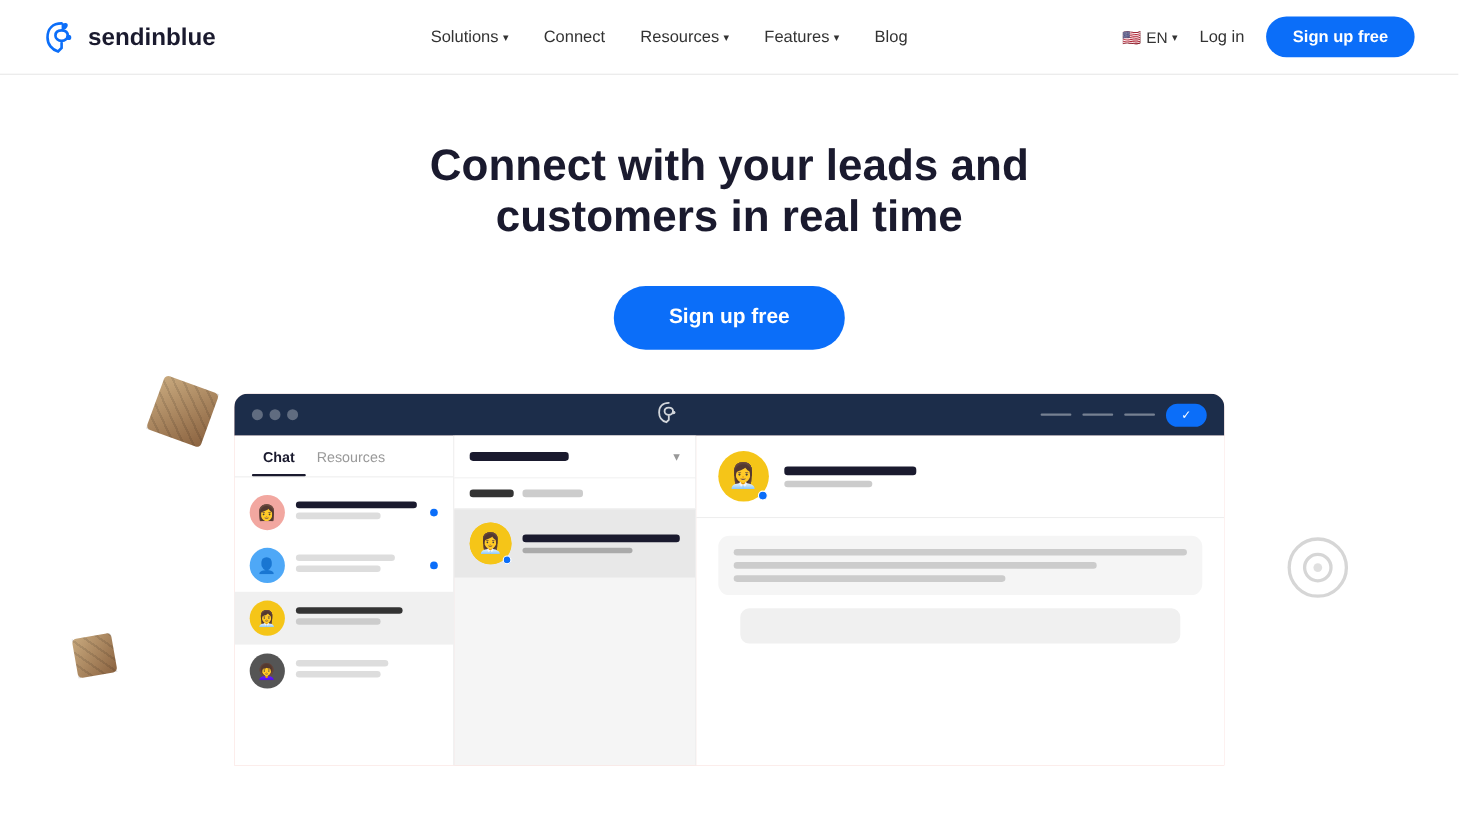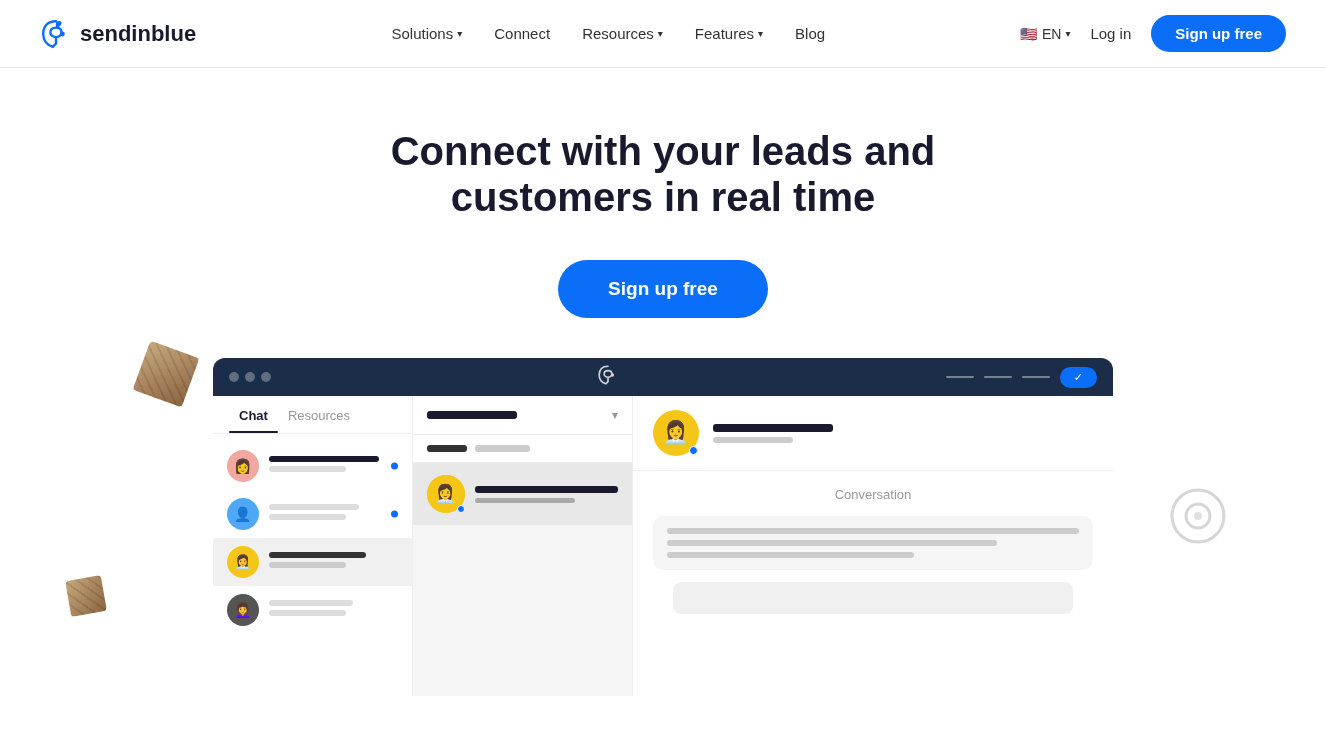--- a/index.html
+++ b/index.html
@@ -391,21 +391,20 @@
             <div class="right-avatar">
               👩‍💼
               <div class="right-dot"></div>
             </div>
             <div class="right-name-lines">
               <div class="right-line1"></div>
               <div class="right-line2"></div>
             </div>
           </div>
           <div class="conv-area">
-            <div class="conv-label">Conversation</div>
             <div class="conv-bubble">
               <div class="bubble-line w100"></div>
               <div class="bubble-line w80"></div>
               <div class="bubble-line w60 last"></div>
             </div>
             <div class="bottom-input"></div>
           </div>
         </div>
       </div>
     </div>

